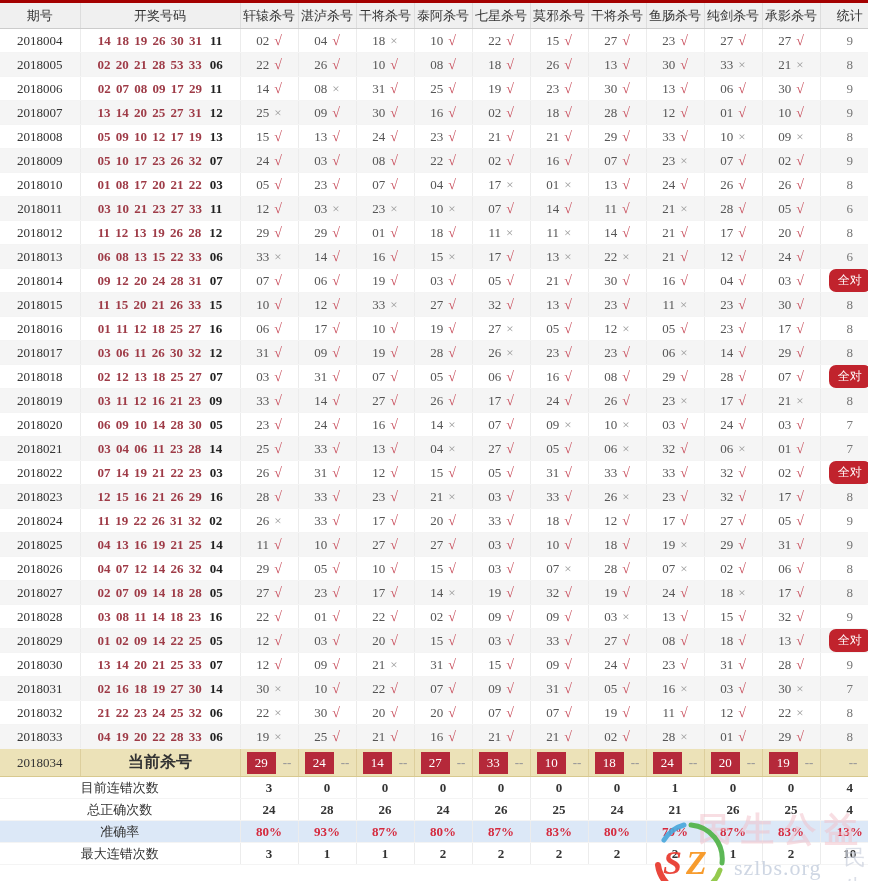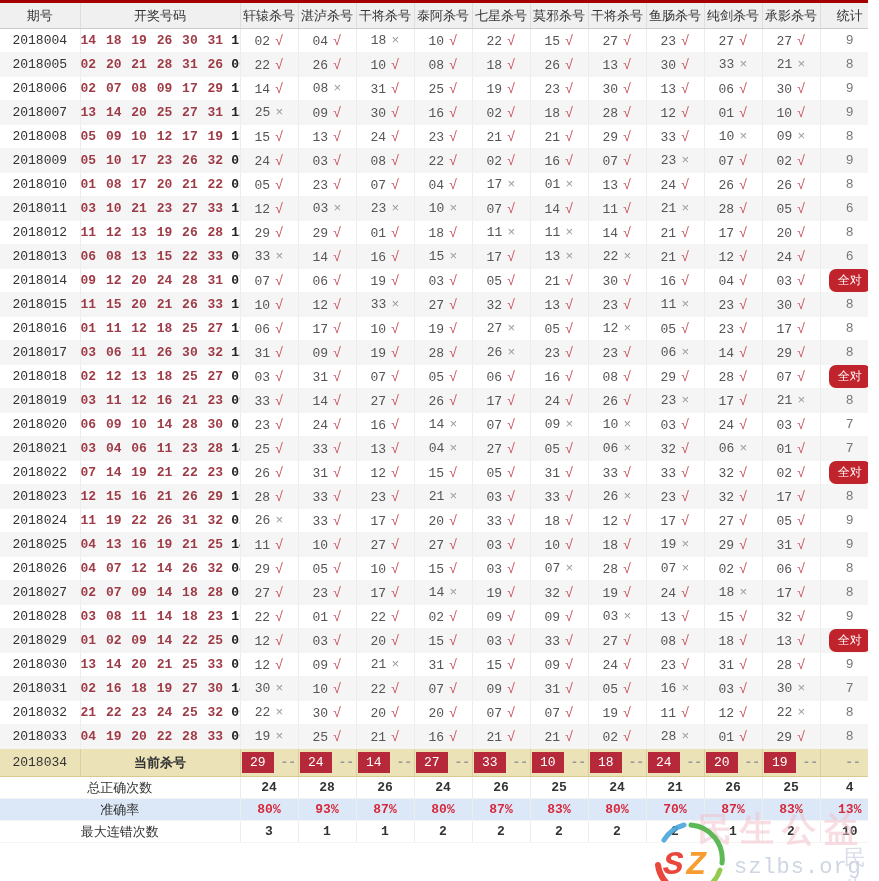--- a/index.html
+++ b/index.html
@@ -1,37 +1,37 @@
 <!DOCTYPE html>
 <html><head>
 <meta charset="utf-8">
 <style>
   html,body{margin:0;padding:0;background:#fff;}
   .page{position:relative;width:868px;height:881px;overflow:hidden;background:#fff;
-        font-family:Liberation Mono, monospace;border-top:3px solid #a40000;box-sizing:border-box;}
+        font-family:Liberation Serif, serif;border-top:3px solid #a40000;box-sizing:border-box;}
   table{width:879px;table-layout:fixed;border-collapse:collapse;}
   th,td{padding:0;text-align:center;vertical-align:middle;white-space:nowrap;overflow:hidden;}
   thead th{height:25px;background:#f0f0f0;color:#333;font-weight:400;font-size:13px;
            border-right:1px solid #ddd;border-bottom:1px solid #ccc;}
   thead th:last-child{border-right:none;text-align:center;}
   tbody td{height:23px;font-size:13px;color:#555;border-right:1px solid #ececec;border-bottom:1px solid #f4f4f4;}
   tbody td:last-child{border-right:none;}
   tr.alt td{background:#f5f5f5;}
   td.period{color:#333;}
   .red-balls{color:#9e3b47;font-weight:bold;word-spacing:2px;}
   .blue-ball{color:#222;font-weight:bold;margin-left:8px;}
   .kn{color:#555;margin-right:5px;}
   .mk{font-size:14px;}
   .mk.ok{color:#c9505e;}
   .mk.no{color:#999;font-size:13px;}
   .sn{color:#777;}
   .allok{display:inline-block;background:#c1232d;color:#fff;font-size:12px;padding:3px 9px;border-radius:7px;}
   tr.cur td{background:#ece2b8;height:27px;border-right:1px solid #ddcf9d;border-bottom:1px solid #d8c98f;}
   tr.cur td.period{color:#333;}
-  tr.cur .cur-label{font-weight:bold;color:#333;font-size:13px;}
+  tr.cur .cur-label{font-weight:bold;color:#333;font-size:16px;}
   .badge{display:inline-block;background:#b5293a;color:#fff;padding:3px 8px;font-size:13px;}
   .sep{color:#999;margin-left:7px;font-weight:bold;}
   tr.sum td{height:21px;font-size:13px;font-weight:bold;color:#333;background:#fff;}
   tr.sum td.lbl{font-weight:400;color:#333;}
   tr.sum-b td{background:#dce8f7;}
   tr.pct td.val{color:#d5293d;margin-top:32px;}
   .watermark{position:absolute;pointer-events:none;left:0;top:0;width:879px;height:881px;}
   .wm-cn-top{position:absolute;left:698px;top:804px;font-size:34px;font-weight:bold;
              letter-spacing:8px;color:rgba(242,190,200,0.50);}
   .wm-url{position:absolute;left:734px;top:852px;font-size:22px;letter-spacing:1px;
@@ -88,21 +88,21 @@
           <td class="kill"><span class="kn">22</span><span class="mk ok">√</span></td>
           <td class="kill"><span class="kn">15</span><span class="mk ok">√</span></td>
           <td class="kill"><span class="kn">27</span><span class="mk ok">√</span></td>
           <td class="kill"><span class="kn">23</span><span class="mk ok">√</span></td>
           <td class="kill"><span class="kn">27</span><span class="mk ok">√</span></td>
           <td class="kill"><span class="kn">27</span><span class="mk ok">√</span></td>
           <td class="stat"><span class="sn">9</span></td>
         </tr>
         <tr class="alt">
           <td class="period">2018005</td>
-          <td class="nums"><span class="red-balls">02 20 21 28 31 26</span><span class="blue-ball">06</span></td>
+          <td class="nums"><span class="red-balls">02 20 21 28 53 33</span><span class="blue-ball">06</span></td>
           <td class="kill"><span class="kn">22</span><span class="mk ok">√</span></td>
           <td class="kill"><span class="kn">26</span><span class="mk ok">√</span></td>
           <td class="kill"><span class="kn">10</span><span class="mk ok">√</span></td>
           <td class="kill"><span class="kn">08</span><span class="mk ok">√</span></td>
           <td class="kill"><span class="kn">18</span><span class="mk ok">√</span></td>
           <td class="kill"><span class="kn">26</span><span class="mk ok">√</span></td>
           <td class="kill"><span class="kn">13</span><span class="mk ok">√</span></td>
           <td class="kill"><span class="kn">30</span><span class="mk ok">√</span></td>
           <td class="kill"><span class="kn">33</span><span class="mk no">×</span></td>
           <td class="kill"><span class="kn">21</span><span class="mk no">×</span></td>
@@ -540,20 +540,34 @@
           <td class="kill"><span class="badge">33</span><span class="sep">--</span></td>
           <td class="kill"><span class="badge">10</span><span class="sep">--</span></td>
           <td class="kill"><span class="badge">18</span><span class="sep">--</span></td>
           <td class="kill"><span class="badge">24</span><span class="sep">--</span></td>
           <td class="kill"><span class="badge">20</span><span class="sep">--</span></td>
           <td class="kill"><span class="badge">19</span><span class="sep">--</span></td>
           <td class="stat"><span class="sep">--</span></td>
         </tr>
       </tbody>
     <tbody id="summary-rows">
+        <tr class="sum">
+          <td class="lbl" colspan="2">目前连错次数</td>
+          <td class="val">3</td>
+          <td class="val">0</td>
+          <td class="val">0</td>
+          <td class="val">0</td>
+          <td class="val">0</td>
+          <td class="val">0</td>
+          <td class="val">0</td>
+          <td class="val">1</td>
+          <td class="val">0</td>
+          <td class="val">0</td>
+          <td class="val">4</td>
+        </tr>
         <tr class="sum">
           <td class="lbl" colspan="2">总正确次数</td>
           <td class="val">24</td>
           <td class="val">28</td>
           <td class="val">26</td>
           <td class="val">24</td>
           <td class="val">26</td>
           <td class="val">25</td>
           <td class="val">24</td>
           <td class="val">21</td>

